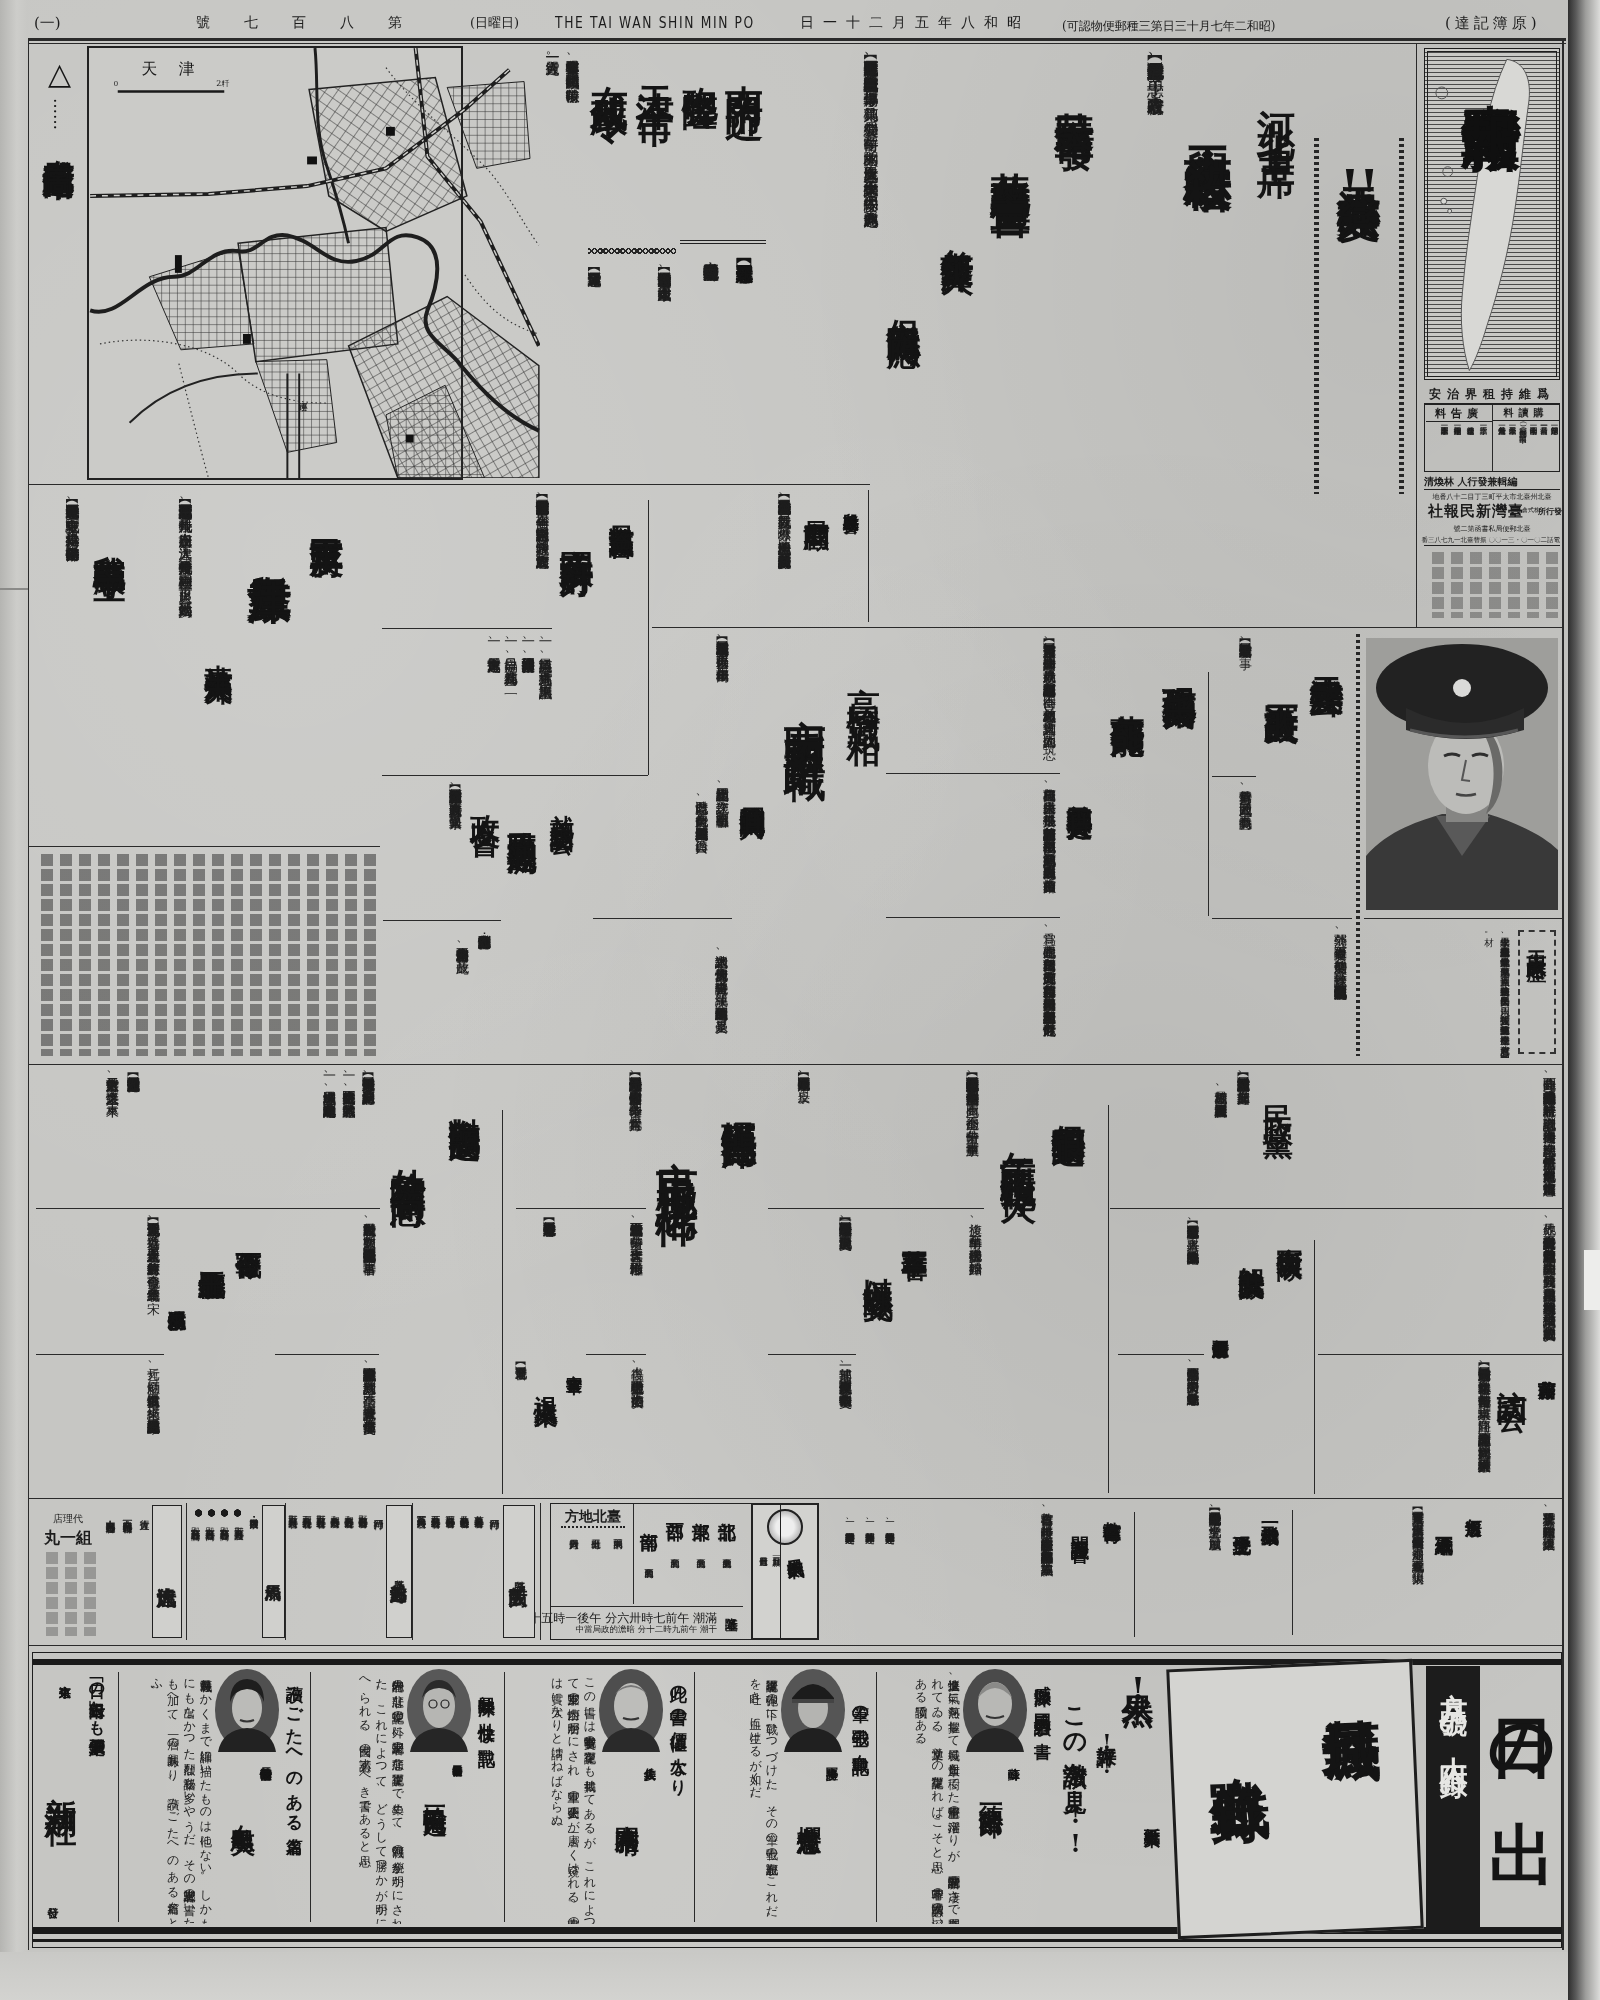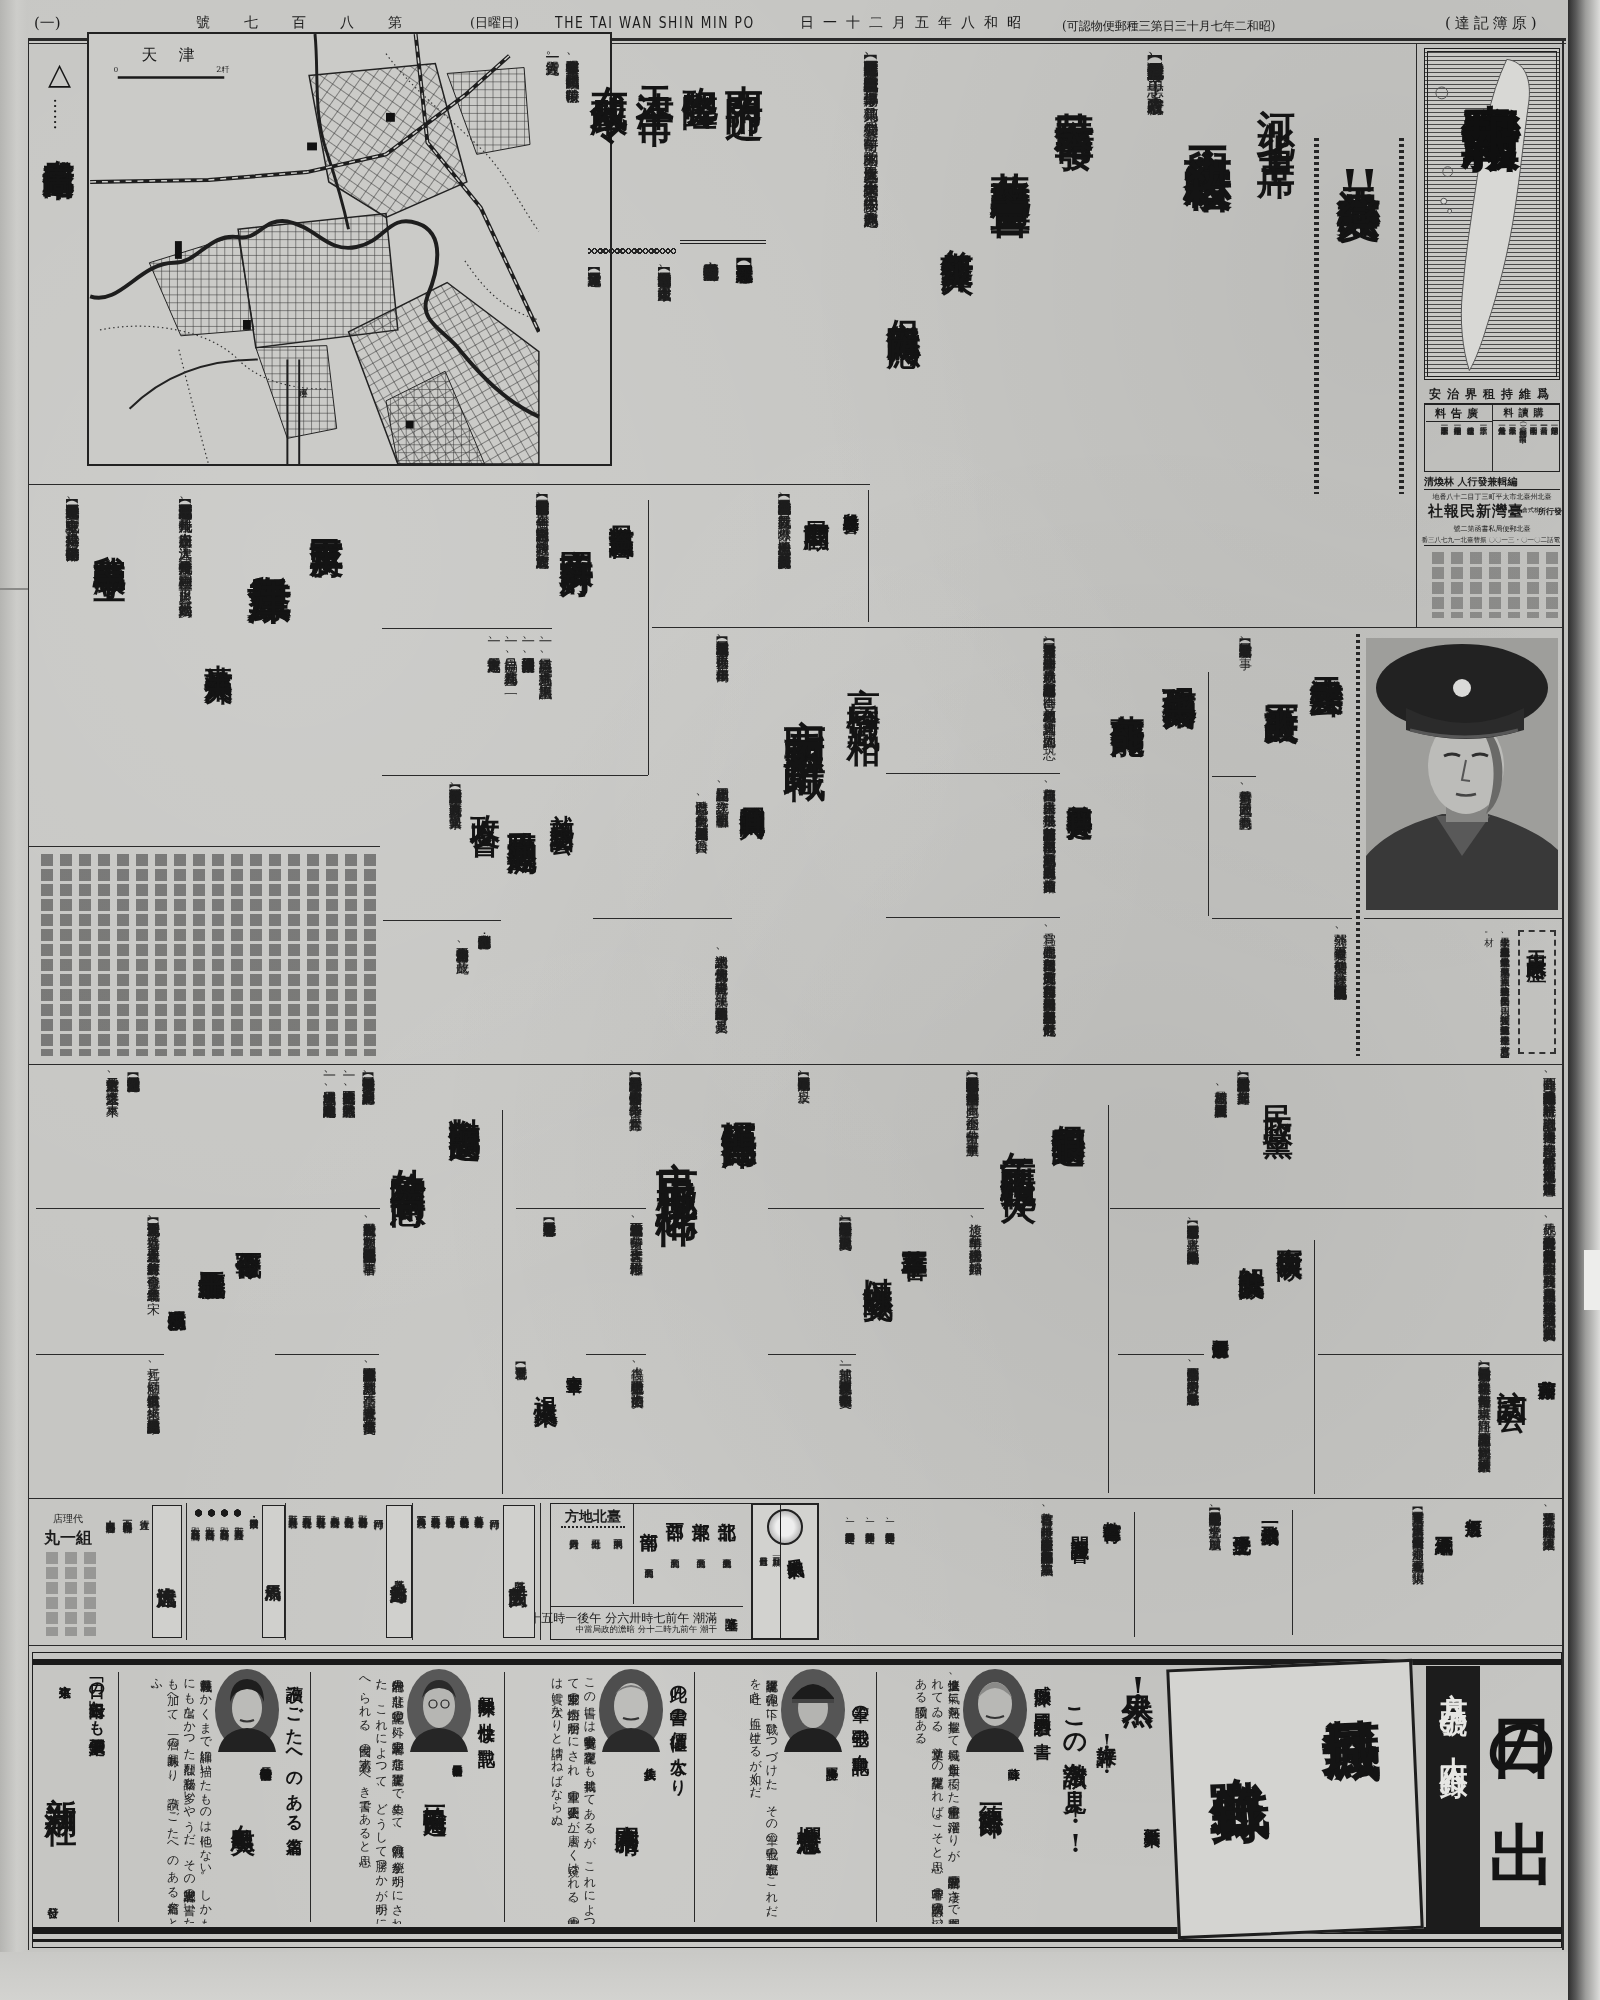--- a/index.html
+++ b/index.html
@@ -49,21 +49,21 @@
  <div class="rh" style="left:28px;top:38px;width:1538px;border-top-width:3px"></div>
  <div class="rh" style="left:28px;top:43px;width:1538px;border-top-width:1px"></div>
 
  <div class="rv" style="left:28px;top:38px;height:1912px"></div>
  <div class="rv" style="left:1562px;top:38px;height:1912px;border-left-width:2.5px"></div>
 
  <div class="hl" style="left:36px;top:56px;width:46px;height:40px;font-size:30px;line-height:46px;font-weight:400">△</div>
  <div class="hl" style="left:36px;top:98px;width:46px;height:34px;font-size:16px;line-height:46px;font-weight:400;text-orientation:mixed">……</div>
  <div class="hl" style="left:36px;top:134px;width:46px;height:340px;font-size:32px;letter-spacing:1px;line-height:46px">布戒嚴令之天津市略圖</div>
 
- <div class="a" style="left:87px;top:32px;width:525px;height:434px;border:2px solid #222;background:#cbcbc8">
+ <div class="a" style="left:87px;top:46px;width:376px;height:434px;border:2px solid #222;background:#cbcbc8">
   <svg width="451" height="430" viewBox="0 0 455 436">
    <defs>
     <pattern id="g1" width="8" height="8" patternUnits="userSpaceOnUse">
             <path d="M8 0H0V8" fill="none" stroke="#2e2e2e" stroke-width="1"></path>
           </pattern>
     <pattern id="g2" width="10" height="10" patternUnits="userSpaceOnUse" patternTransform="rotate(35)">
             <path d="M10 0H0V10" fill="none" stroke="#2e2e2e" stroke-width="1"></path>
           </pattern>
     <pattern id="g3" width="9" height="9" patternUnits="userSpaceOnUse" patternTransform="rotate(-30)">
             <path d="M9 0H0V9" fill="none" stroke="#2e2e2e" stroke-width="1"></path>

